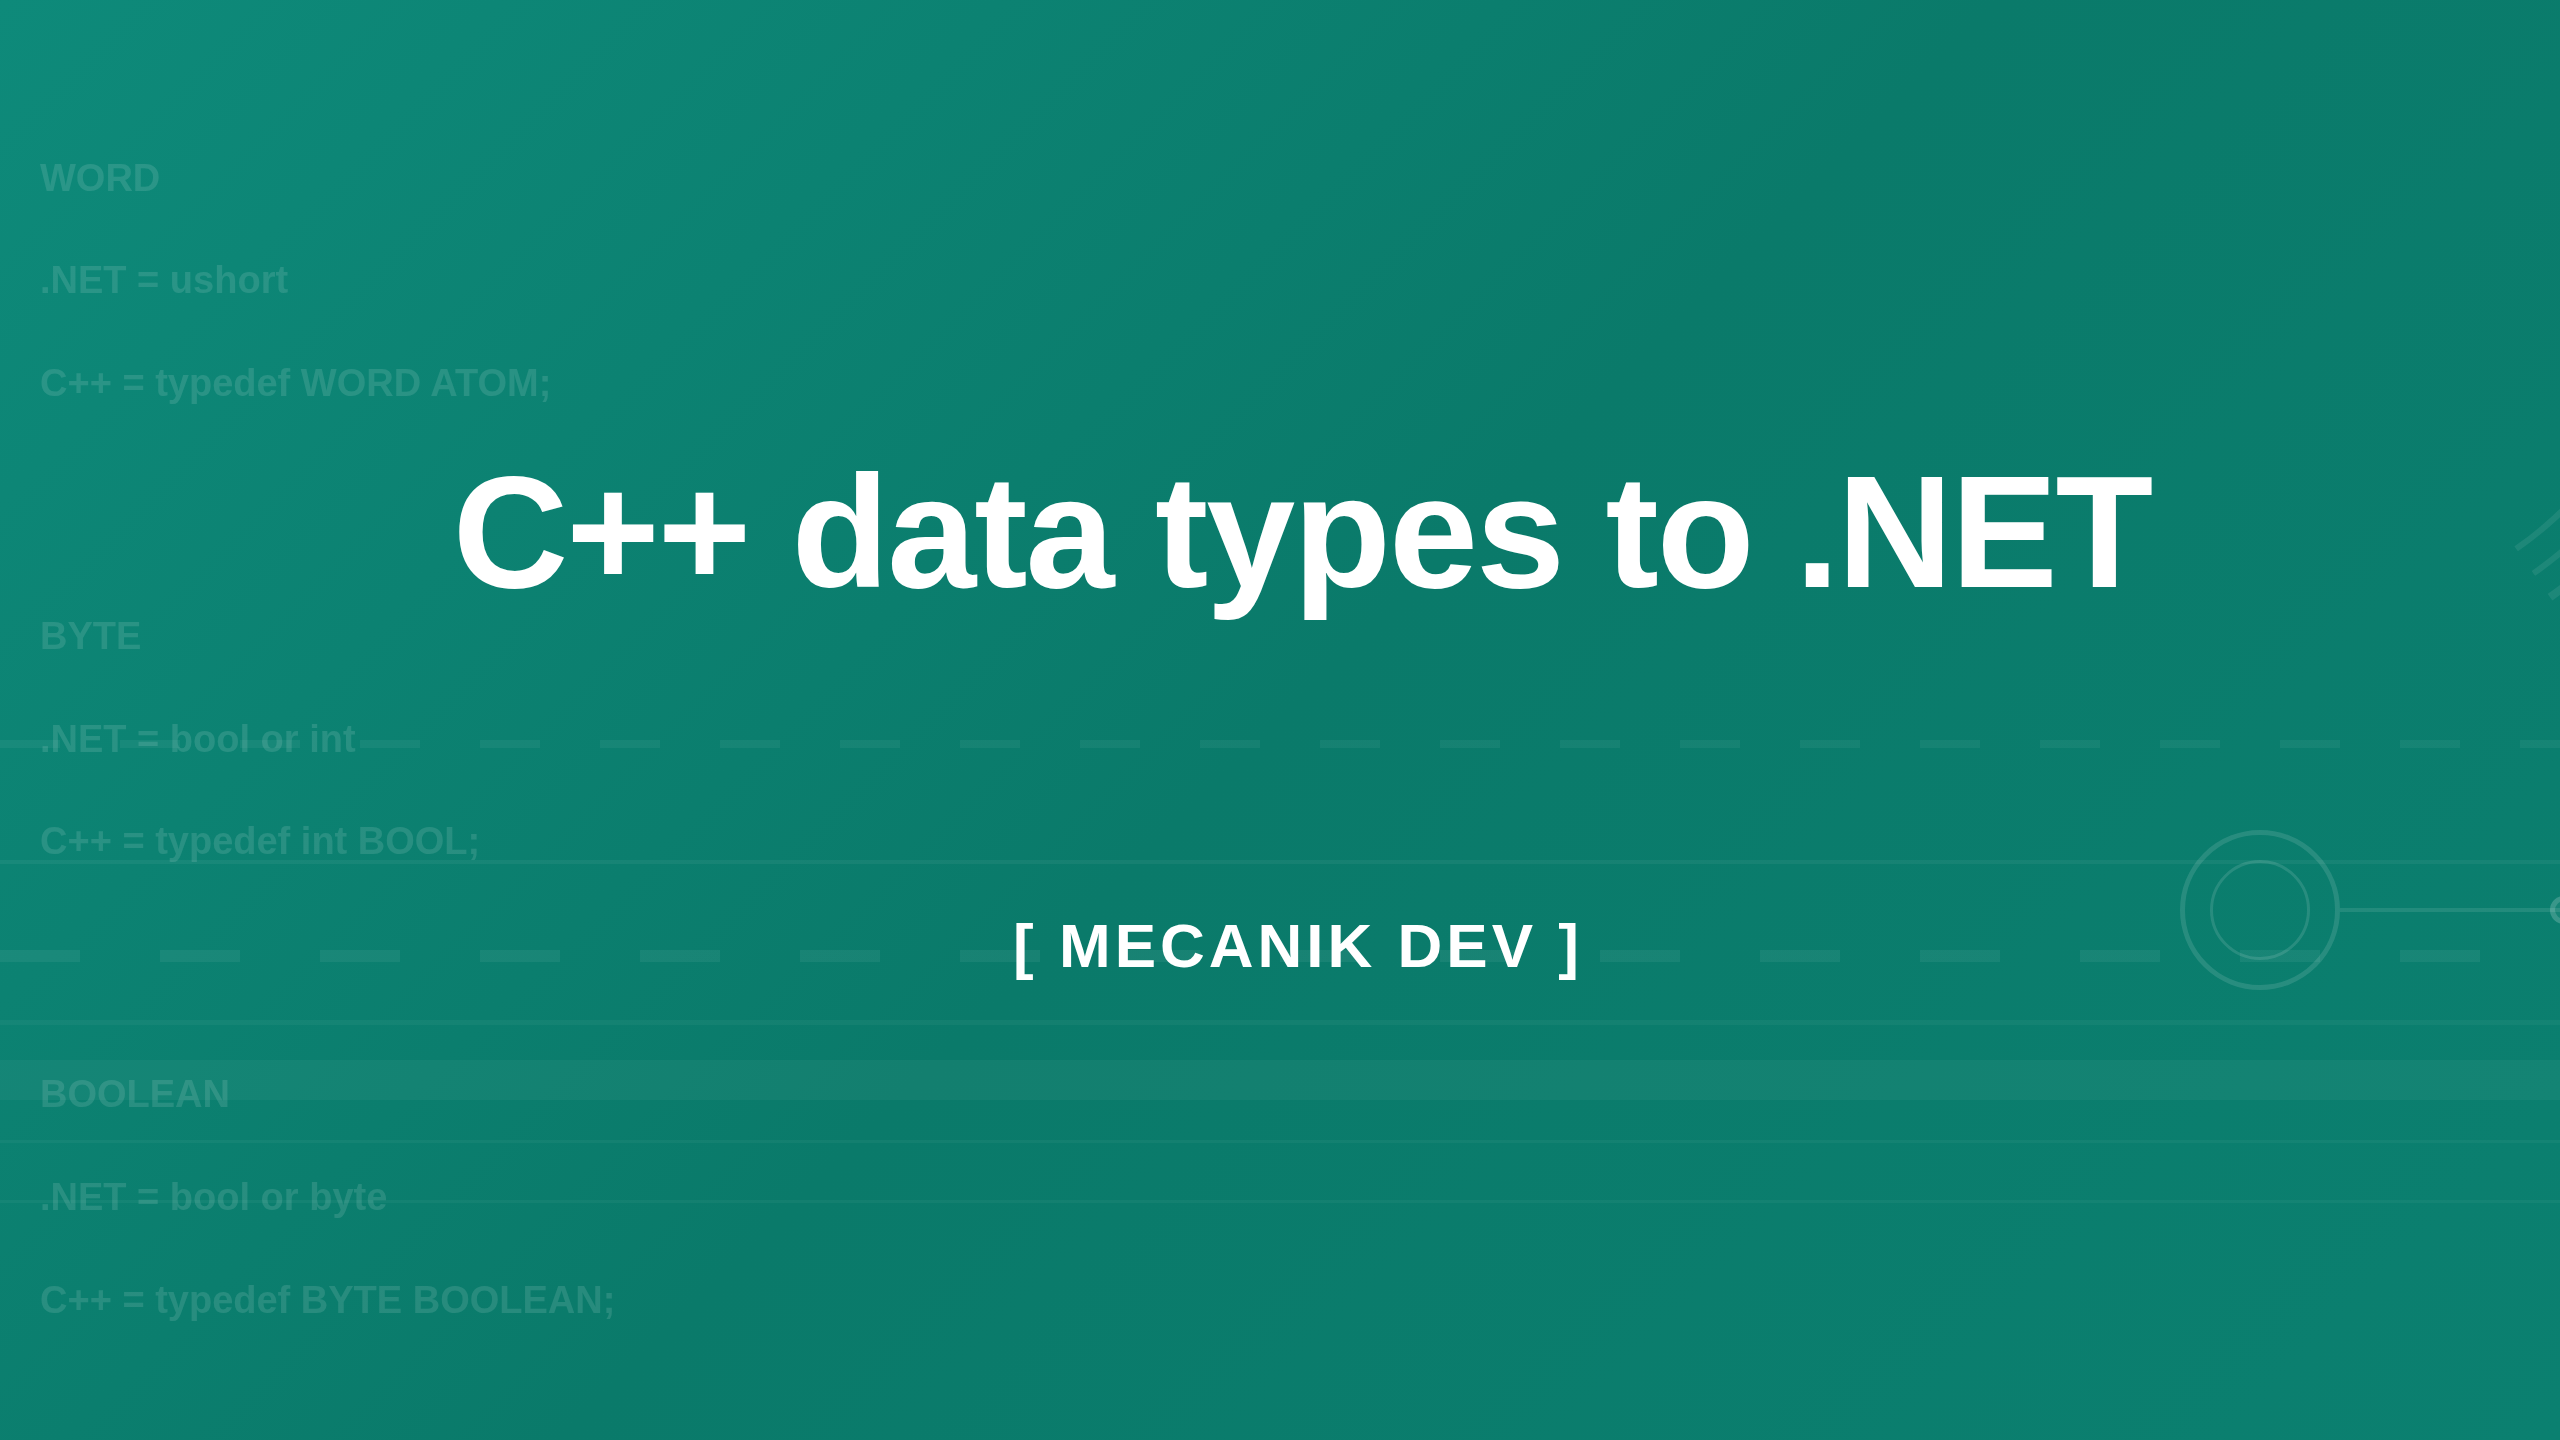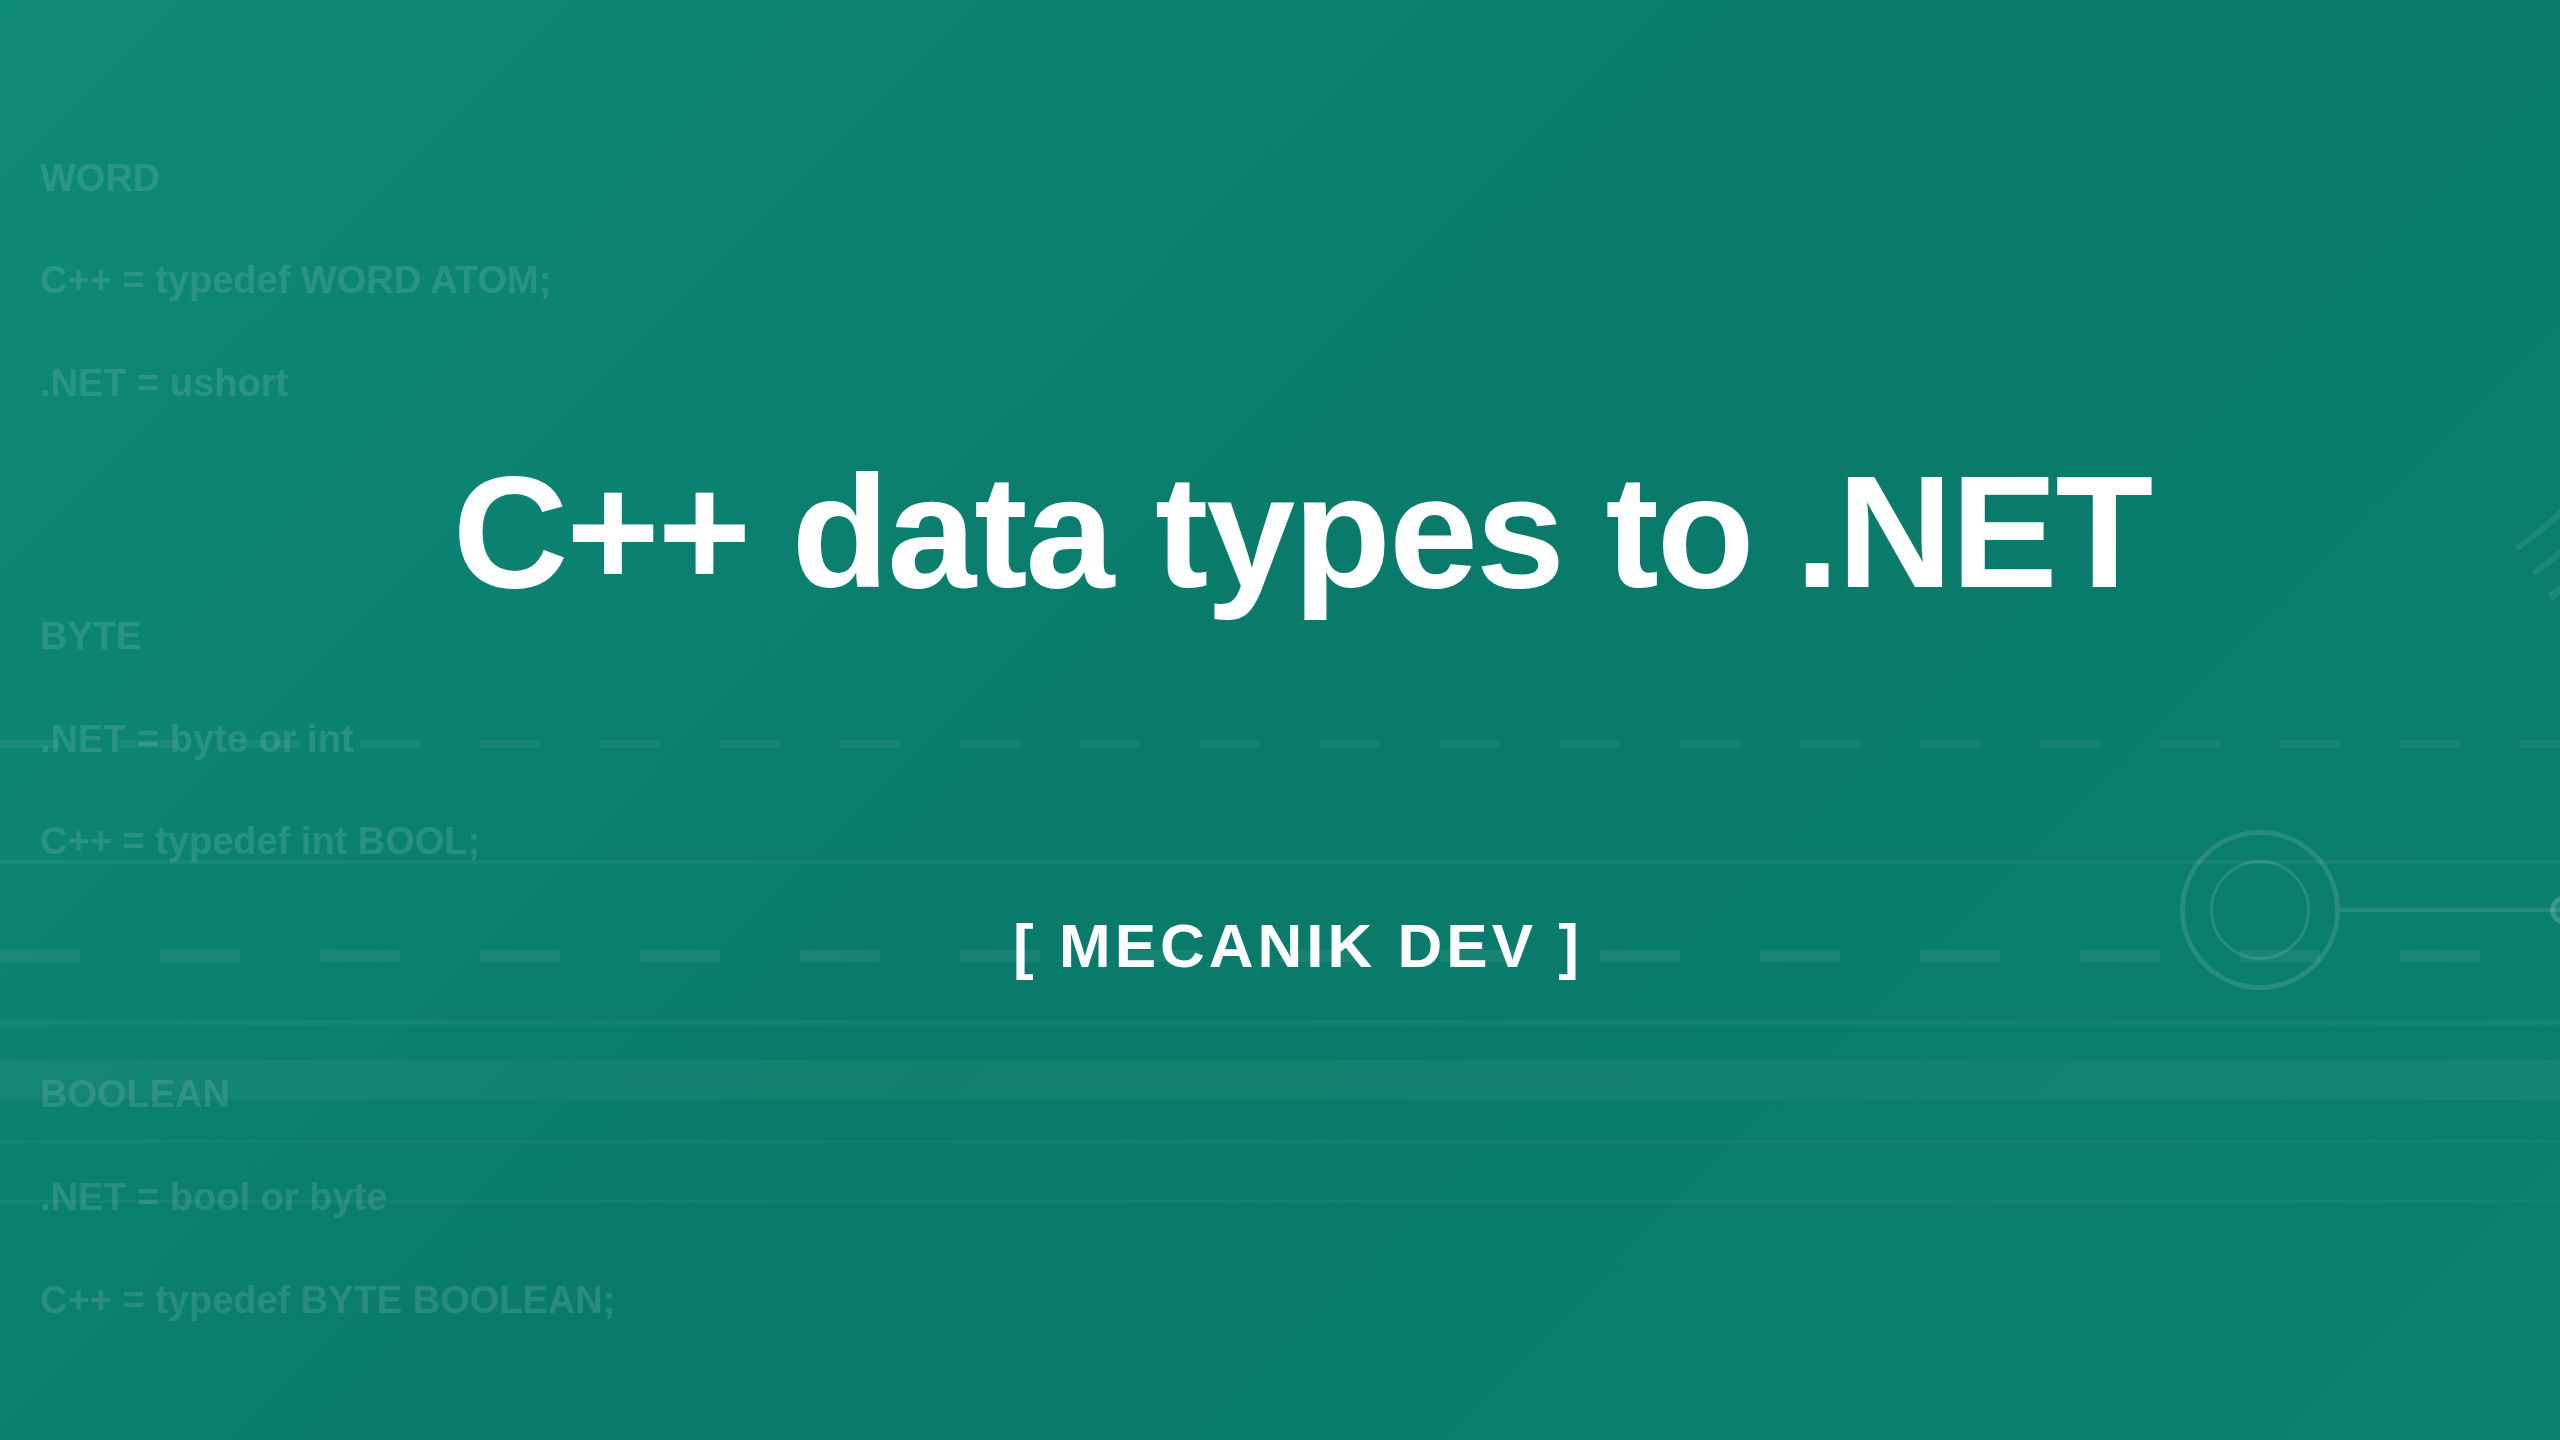--- a/index.html
+++ b/index.html
@@ -144,26 +144,26 @@
 <div class="circle-deco">
   <div class="ring r1"></div>
   <div class="ring r2"></div>
   <div class="line"></div>
   <div class="dot"></div>
 </div>
 
 <div class="code-bg">
   <div class="code-block">
     <div class="name">WORD</div>
+    <div class="line">.NET = ushort</div>
     <div class="line">C++ = typedef WORD ATOM;</div>
-    <div class="line">.NET = ushort</div>
   </div>
   <div class="code-block">
     <div class="name">BYTE</div>
-    <div class="line">.NET = byte or int</div>
+    <div class="line">.NET = bool or int</div>
     <div class="line">C++ = typedef int BOOL;</div>
   </div>
   <div class="code-block">
     <div class="name">BOOLEAN</div>
     <div class="line">.NET = bool or byte</div>
     <div class="line">C++ = typedef BYTE BOOLEAN;</div>
   </div>
   
   
   

